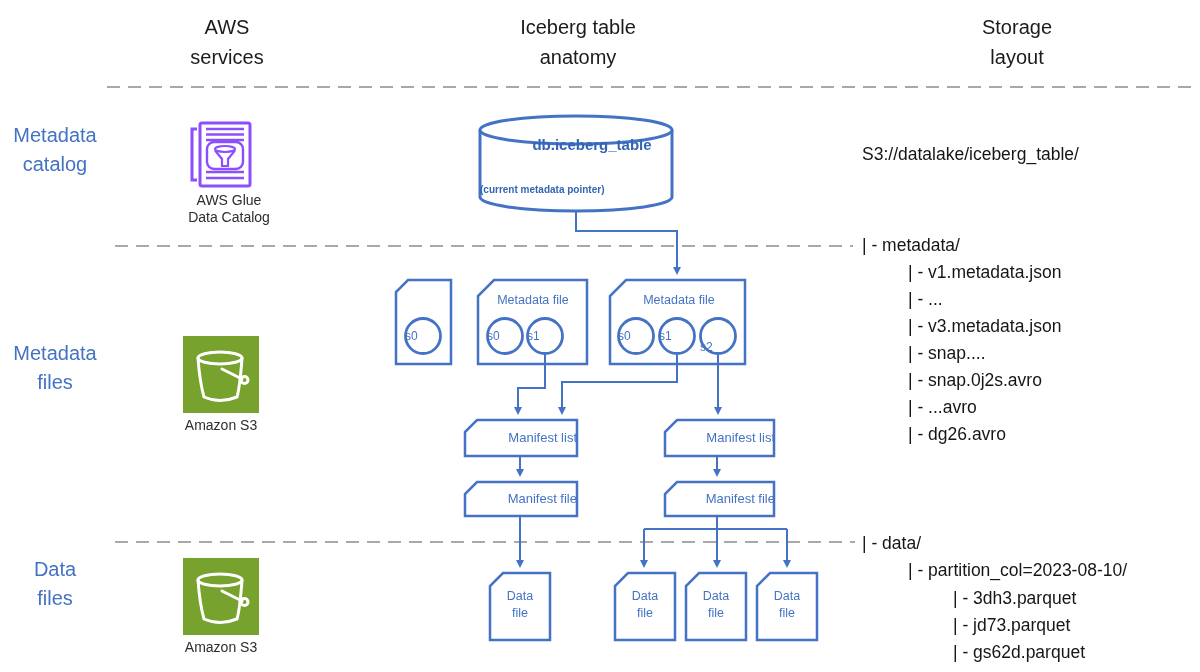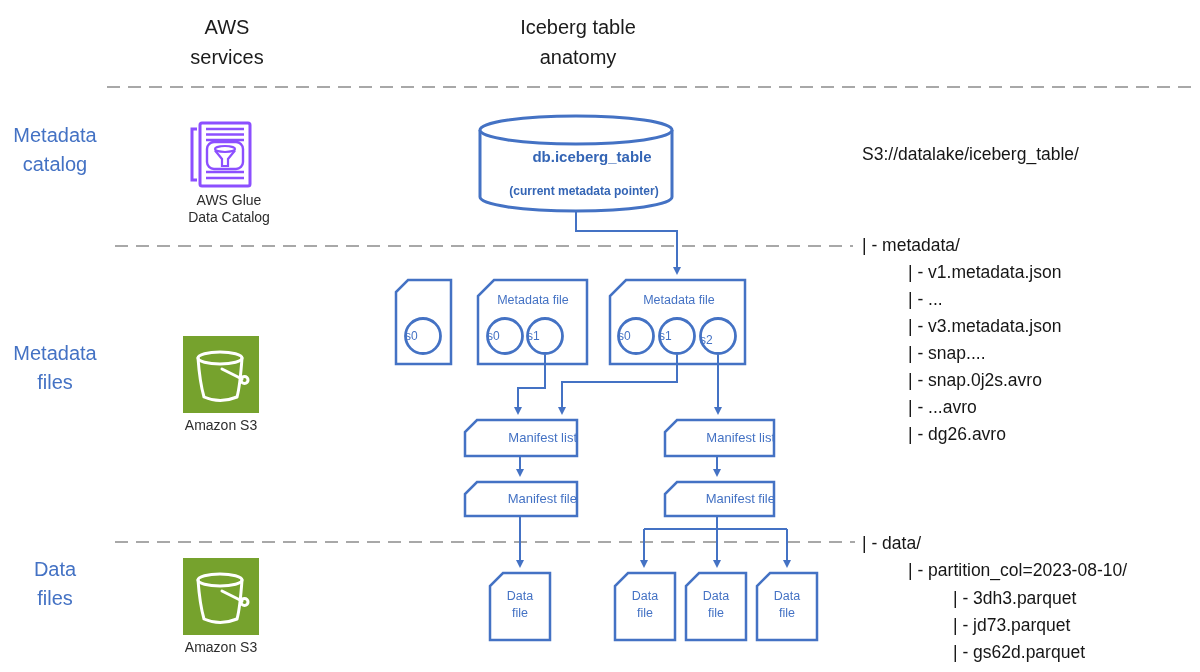--- a/index.html
+++ b/index.html
@@ -2,21 +2,21 @@
 <html><head>
 <meta charset="utf-8">
 <style>
   html,body{margin:0;padding:0;background:#fff;font-family:"Liberation Sans",sans-serif;}
   #stage{position:relative;width:1200px;height:672px;background:#fff;overflow:hidden;}
   .abs{position:absolute;}
   .hdr{font-size:20px;color:#1b1b1b;text-align:center;line-height:30px;white-space:pre-line;}
   .rowlab{font-size:20px;color:#4472C4;text-align:center;line-height:29px;white-space:pre-line;}
   .cap{font-size:14px;color:#2d2d2d;text-align:center;line-height:17px;white-space:pre-line;}
   .cyl-name{font-size:15px;font-weight:bold;color:#3465B5;text-align:center;}
-  .cyl-note{font-size:12px;font-weight:bold;color:#3465B5;text-align:center;padding-left:8px;}
+  .cyl-note{font-size:10px;font-weight:bold;color:#3465B5;}
   .shape-label{font-size:13px;color:#4472C4;text-align:right;}
   .mf-label{font-size:12.5px;color:#4472C4;text-align:center;}
   .snap{font-size:12px;color:#4472C4;line-height:18px;}
   .df-label{font-size:12.5px;color:#4472C4;text-align:center;line-height:17px;white-space:pre-line;}
   .tree{font-size:17.5px;color:#161616;white-space:pre;}
   svg{display:block;}
 </style>
 </head>
 <body>
 
@@ -115,44 +115,46 @@
       <path d="M644,529 V566" marker-end="url(#arr)"></path>
       <path d="M717,529 V566" marker-end="url(#arr)"></path>
       <path d="M787,529 V566" marker-end="url(#arr)"></path>
     </g>
   </svg>
 
   <div class="abs hdr" style="left:127px;top:12px;width:200px">AWS
 services</div>
   <div class="abs hdr" style="left:478px;top:12px;width:200px">Iceberg table
 anatomy</div>
+  <div class="abs hdr" style="left:917px;top:12px;width:200px">Storage
+layout</div>
 
   <div class="abs rowlab" style="left:4px;top:121px;width:102px">Metadata
 catalog</div>
   <div class="abs rowlab" style="left:2px;top:339px;width:106px">Metadata
 files</div>
   <div class="abs rowlab" style="left:4px;top:555px;width:102px">Data
 files</div>
 
   <div class="abs cap" style="left:176px;top:192px;width:106px">AWS Glue
 Data Catalog</div>
   <div class="abs cap" style="left:180px;top:417px;width:82px">Amazon S3</div>
   <div class="abs cap" style="left:180px;top:639px;width:82px">Amazon S3</div>
 
-  <div class="abs cyl-name" style="left:480px;top:148px;width:224px">db.iceberg_table</div>
+  <div class="abs cyl-name" style="left:480px;top:136px;width:224px">db.iceberg_table</div>
   <div class="abs cyl-note" style="left:480px;top:184px;width:192px">(current metadata pointer)</div>
 
   <div class="abs mf-label" style="left:482px;top:293px;width:102px">Metadata file</div>
   <div class="abs mf-label" style="left:618px;top:293px;width:122px">Metadata file</div>
   <div class="abs snap" style="left:405px;top:327px;width:36px">s0</div>
   <div class="abs snap" style="left:487px;top:327px;width:36px">s0</div>
   <div class="abs snap" style="left:527px;top:327px;width:36px">s1</div>
   <div class="abs snap" style="left:618px;top:327px;width:36px">s0</div>
   <div class="abs snap" style="left:659px;top:327px;width:36px">s1</div>
-  <div class="abs snap" style="left:700px;top:331px;width:52px">s2</div>
+  <div class="abs snap" style="left:700px;top:338px;width:52px">s2</div>
 
   <div class="abs shape-label" style="left:465px;top:430px;width:112px">Manifest list</div>
   <div class="abs shape-label" style="left:665px;top:430px;width:110px">Manifest list</div>
   <div class="abs shape-label" style="left:465px;top:491px;width:112px">Manifest file</div>
   <div class="abs shape-label" style="left:665px;top:491px;width:110px">Manifest file</div>
 
   <div class="abs df-label" style="left:490px;top:588px;width:60px">Data
 file</div>
   <div class="abs df-label" style="left:615px;top:588px;width:60px">Data
 file</div>

